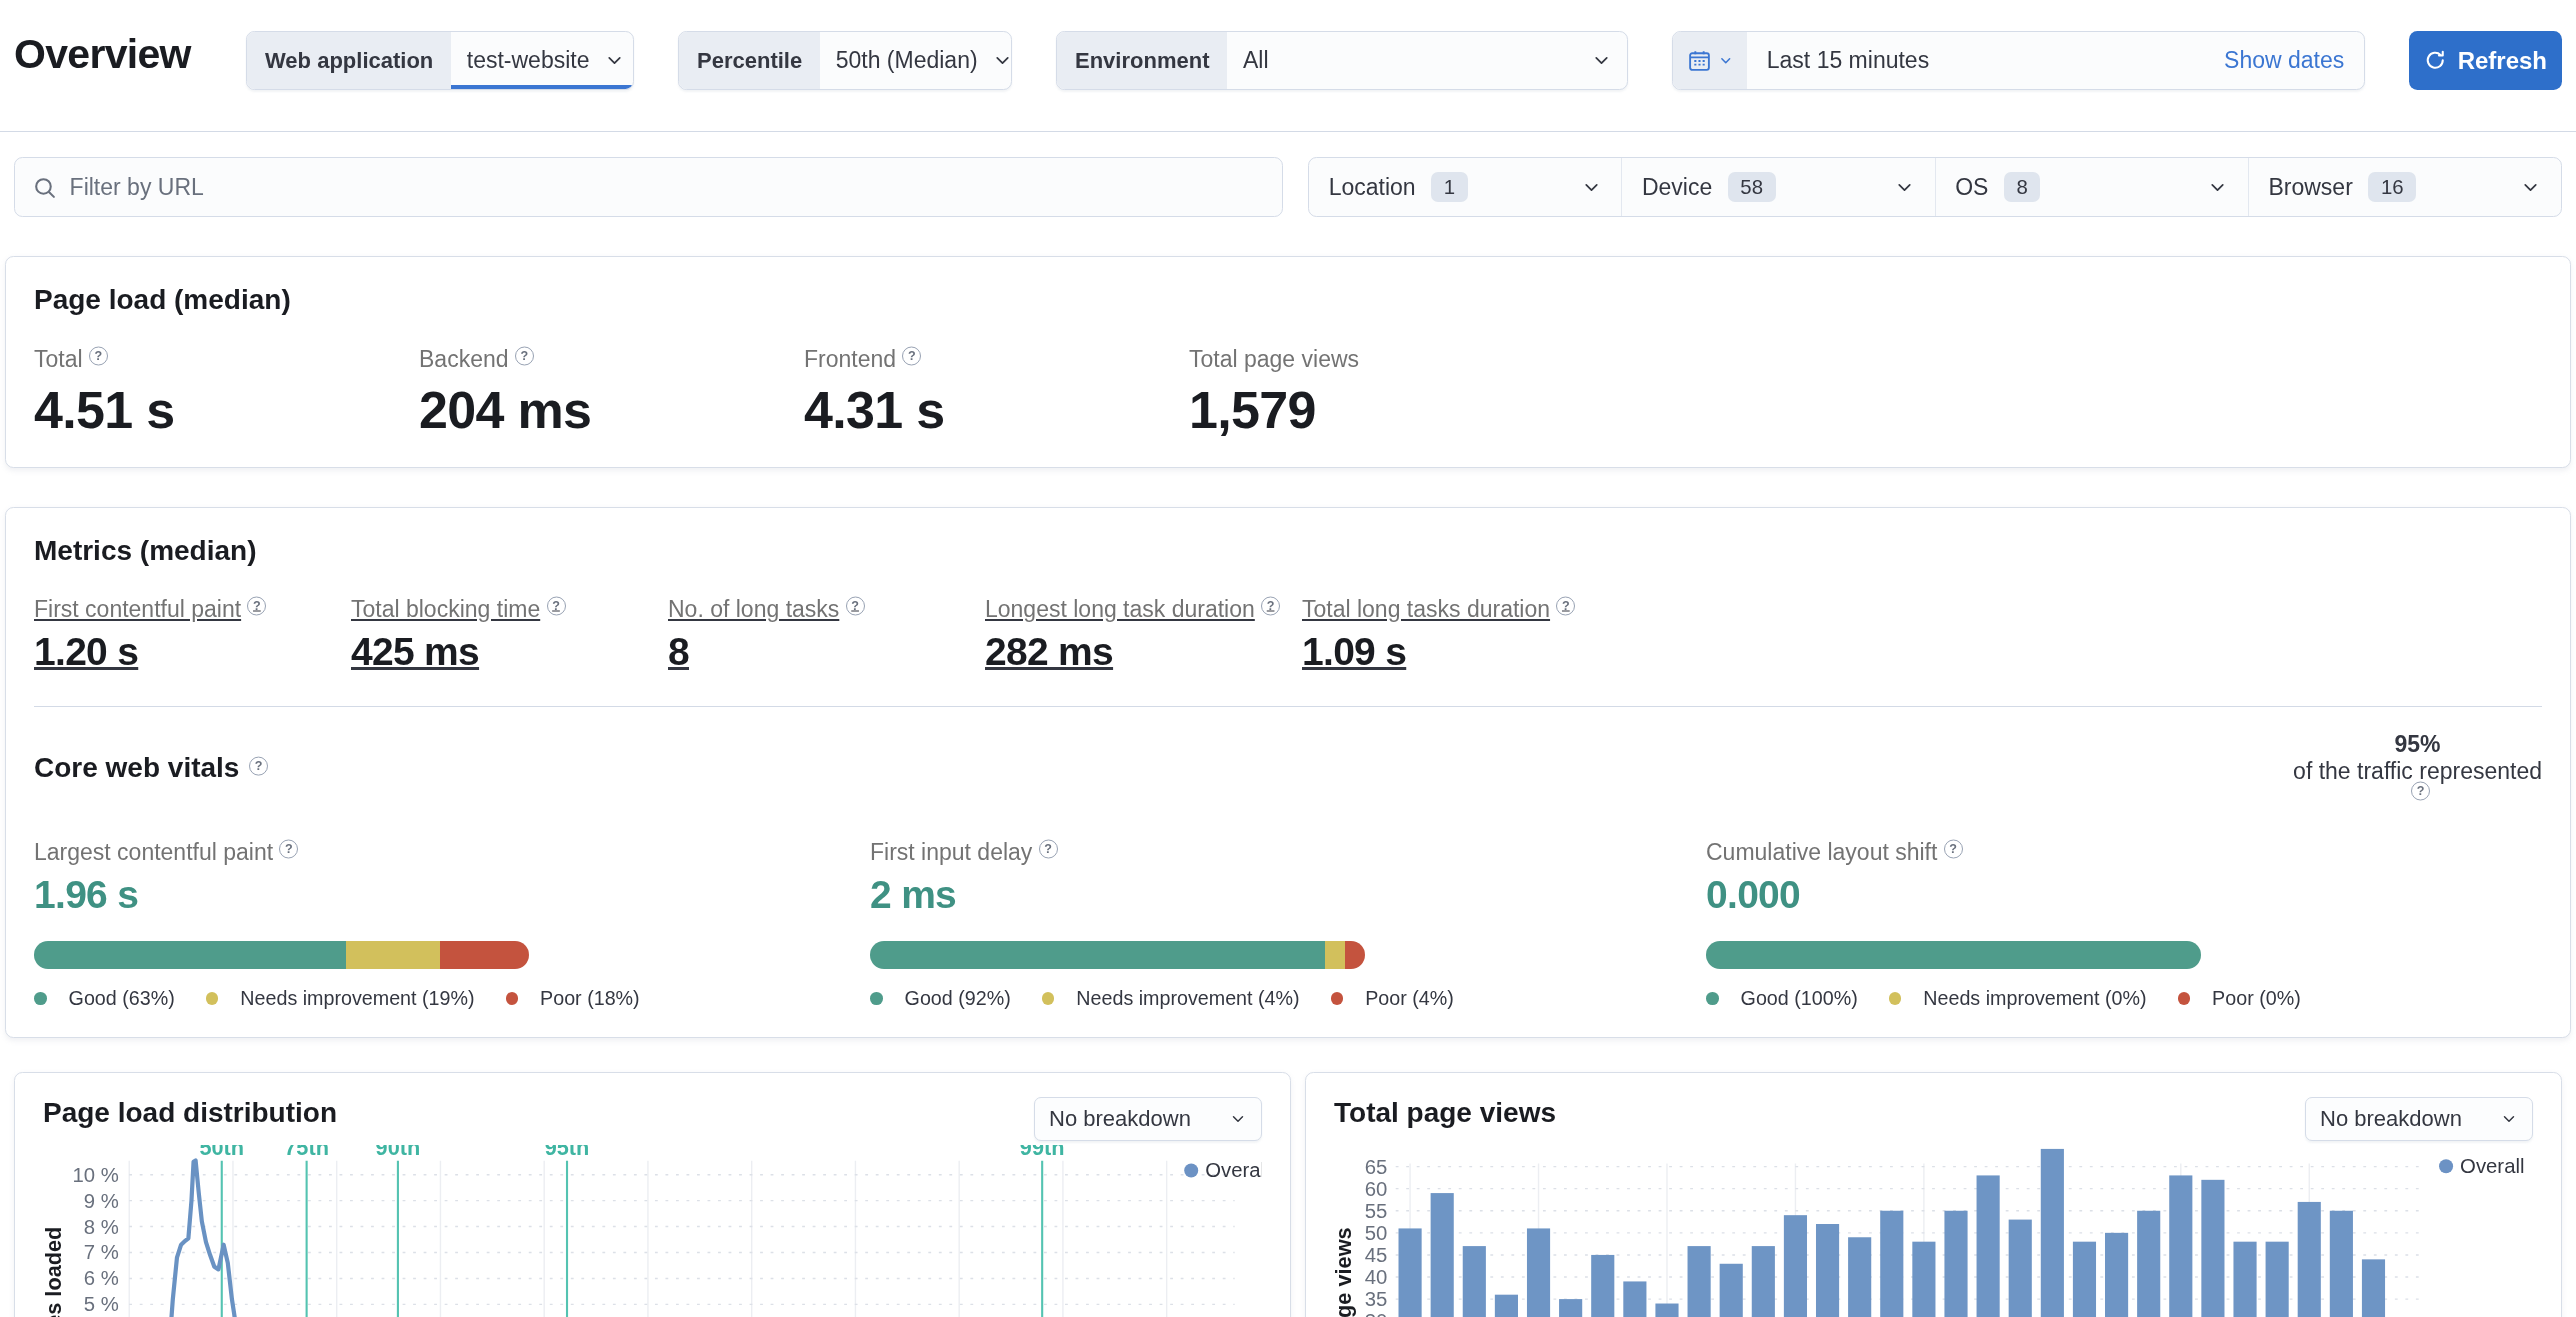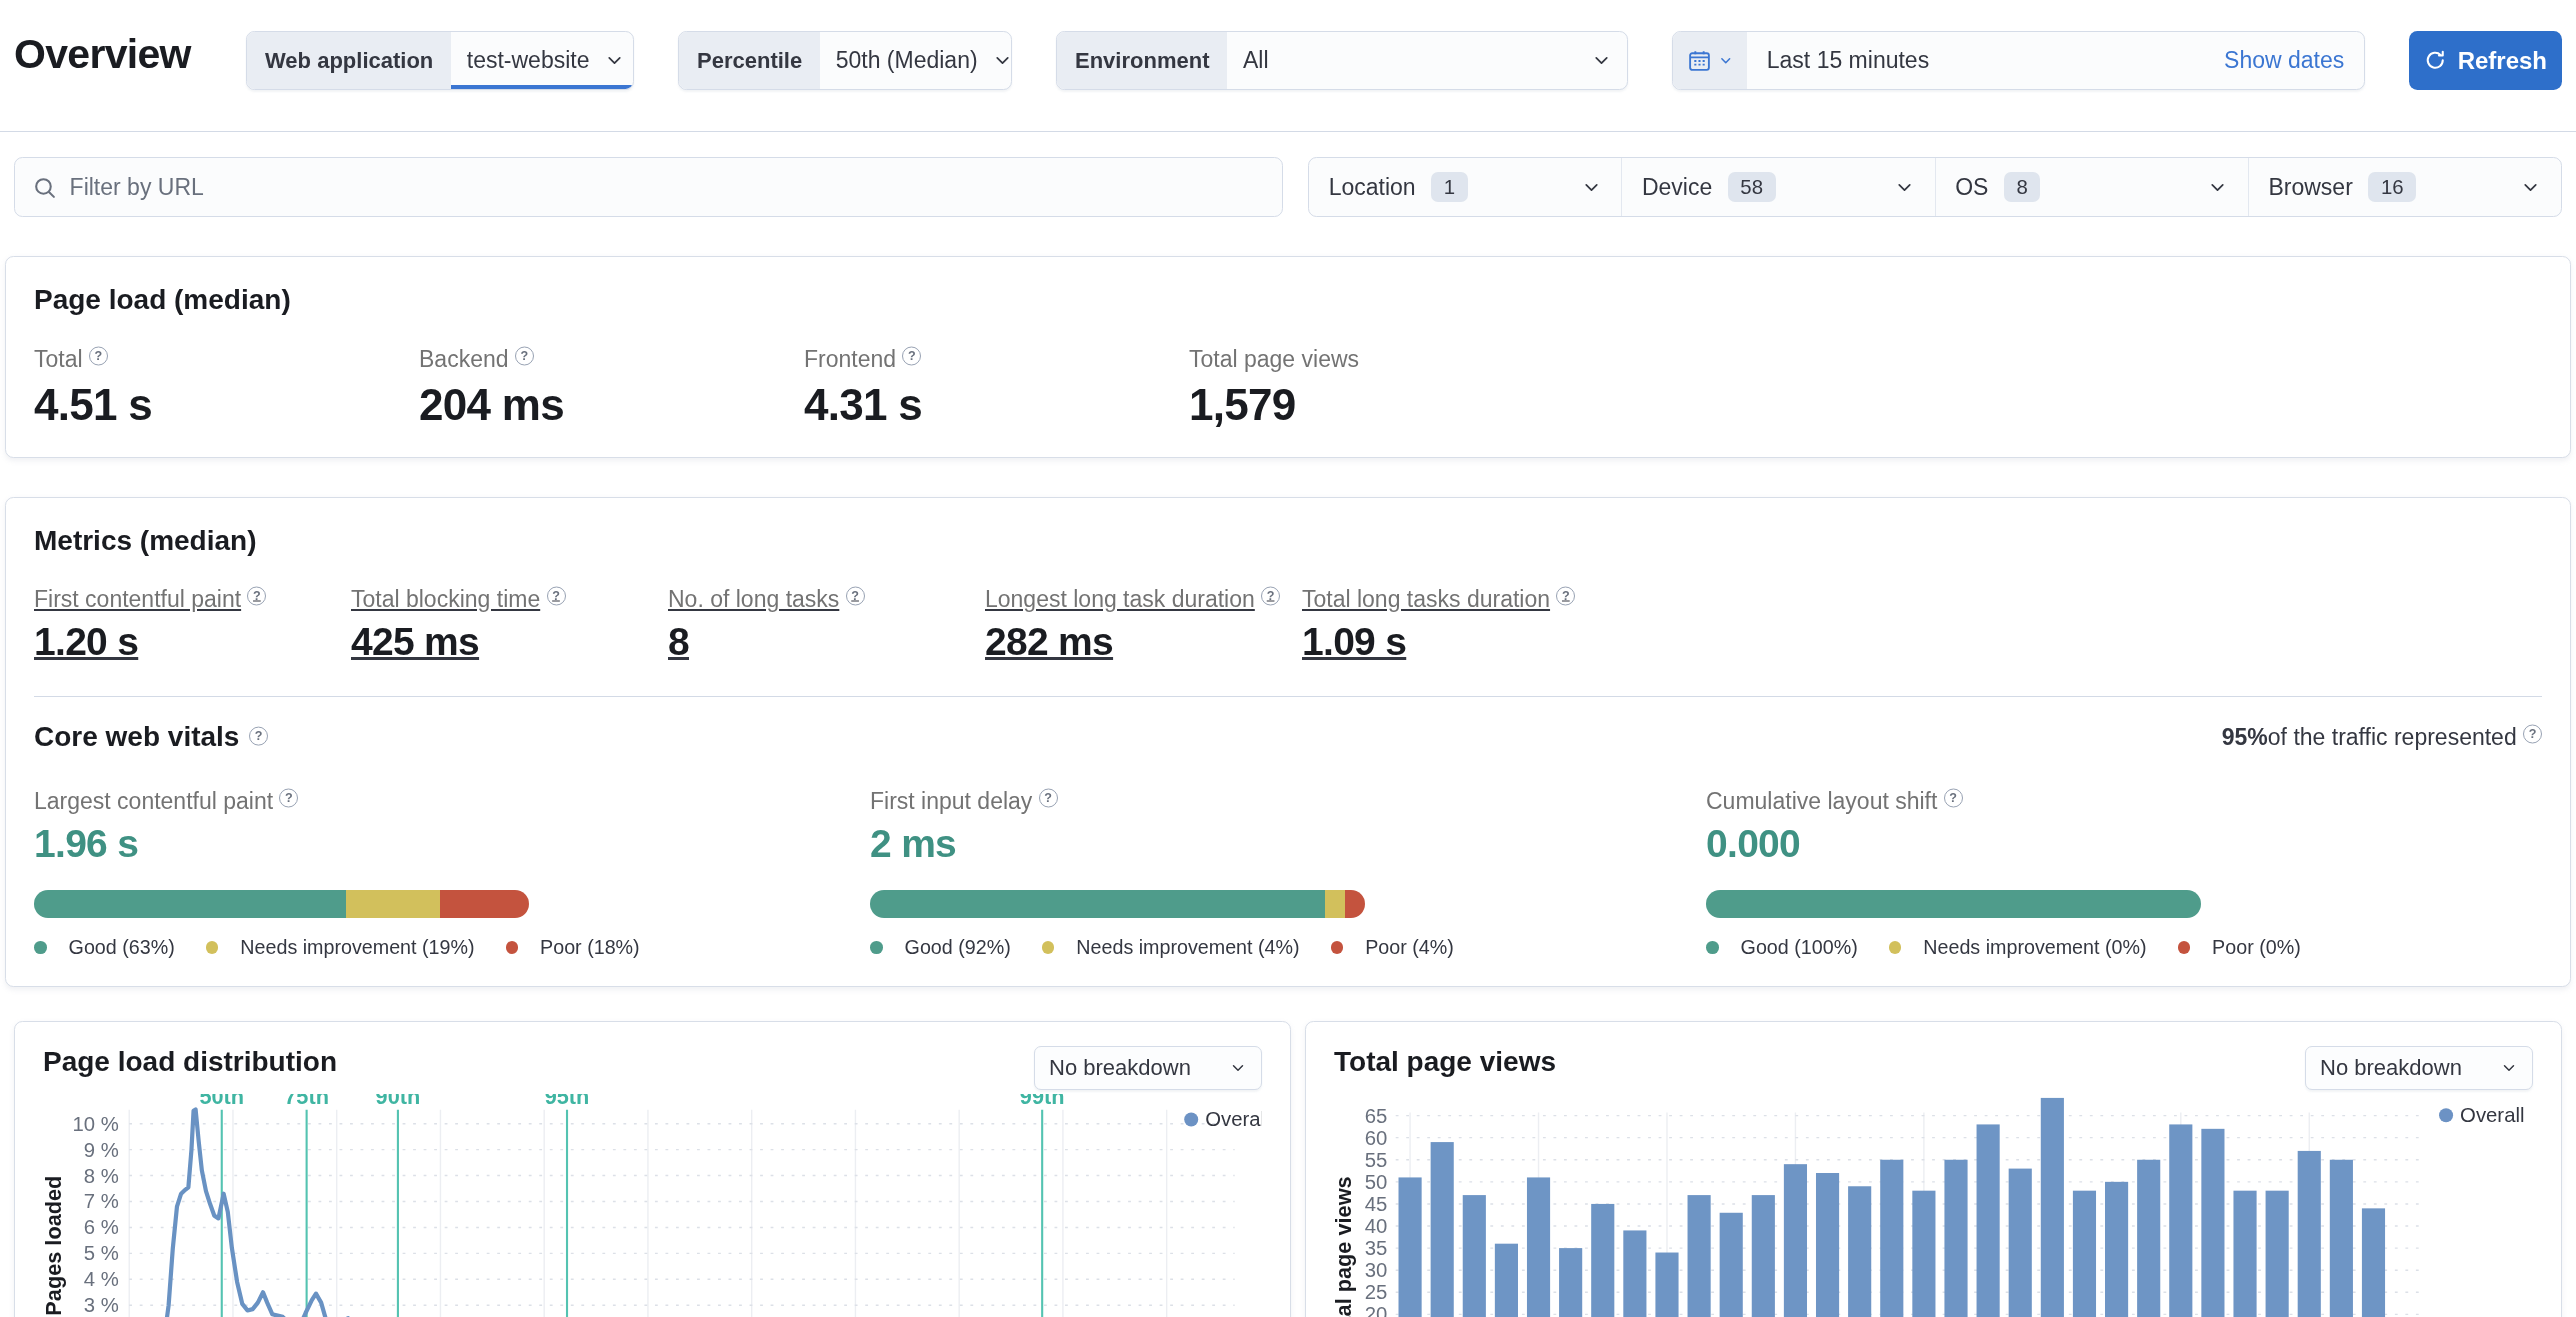--- a/index.html
+++ b/index.html
@@ -49,31 +49,31 @@
   .facet .chev { margin-left:auto; }
 
   
   .panel { margin:39px 5px 0; border:1.4px solid #D8DEE8; border-radius:8.4px; background:#fff;
     box-shadow:0 2.1px 5.6px rgba(152,162,179,.15); padding:27px 28px; }
   .panel-title { font-size:28px; font-weight:700; color:#1a1c21; }
   .metric-row { display:flex; margin-top:29.5px; }
   .metric { width:385px; }
   .metric-sm { width:317px;text-decoration:underline; }
   .metric-label { font-size:23px; color:#737373; display:flex; align-items:center; }
-  .metric-value { margin-top:7px; font-size:44px; font-weight:700; color:#1a1c21; letter-spacing:-0.7px; }
+  .metric-value { margin-top:7px; font-size:52px; font-weight:700; color:#1a1c21; letter-spacing:-0.7px; }
   .help-icon { display:inline-block; width:19px; height:19px; border:1.4px solid #98A2B3; border-radius:50%;
     color:#69707D; font-size:12.6px; font-weight:700; line-height:16px; text-align:center;
     margin-left:6.3px; transform:translateY(-3.5px); flex:none; }
   .help-icon::after { content:"?"; }
 
   .inner-divider { border:none; border-top:1.4px solid #D3DAE6; margin-top:32px; }
   .cwv-header { margin-top:24px; display:flex; justify-content:space-between; align-items:center; }
   .cwv-title { font-size:28px; font-weight:700; color:#1a1c21; display:flex; align-items:center; }
   .cwv-title .help-icon { margin-left:9.8px; transform:translateY(-1.4px); }
-  .traffic-note { font-size:23px; color:#343741; display:flex; align-items:center; }
+  .traffic-note { font-size:23px; color:#343741; display:flex; align-items:center;flex-direction:column; }
   .traffic-note b { font-weight:700; }
   .cwv-row { display:grid; grid-template-columns:repeat(3,1fr); margin-top:35px; }
   .vital-value { margin-top:7px; font-size:39px; font-weight:700; color:#3F9183; letter-spacing:-0.7px; }
   .vbar { margin-top:24px; width:495px; height:28px; border-radius:14px; overflow:hidden; display:flex; }
   .vseg { height:100%; }
   .vlegend { margin-top:18px; display:flex; gap:31px; align-items:center; }
   .vlegend-item { display:flex; align-items:center; gap:22px; font-size:19.7px; color:#343741; }
   .ldot { width:12.6px; height:12.6px; border-radius:50%; flex:none; }
 
   

